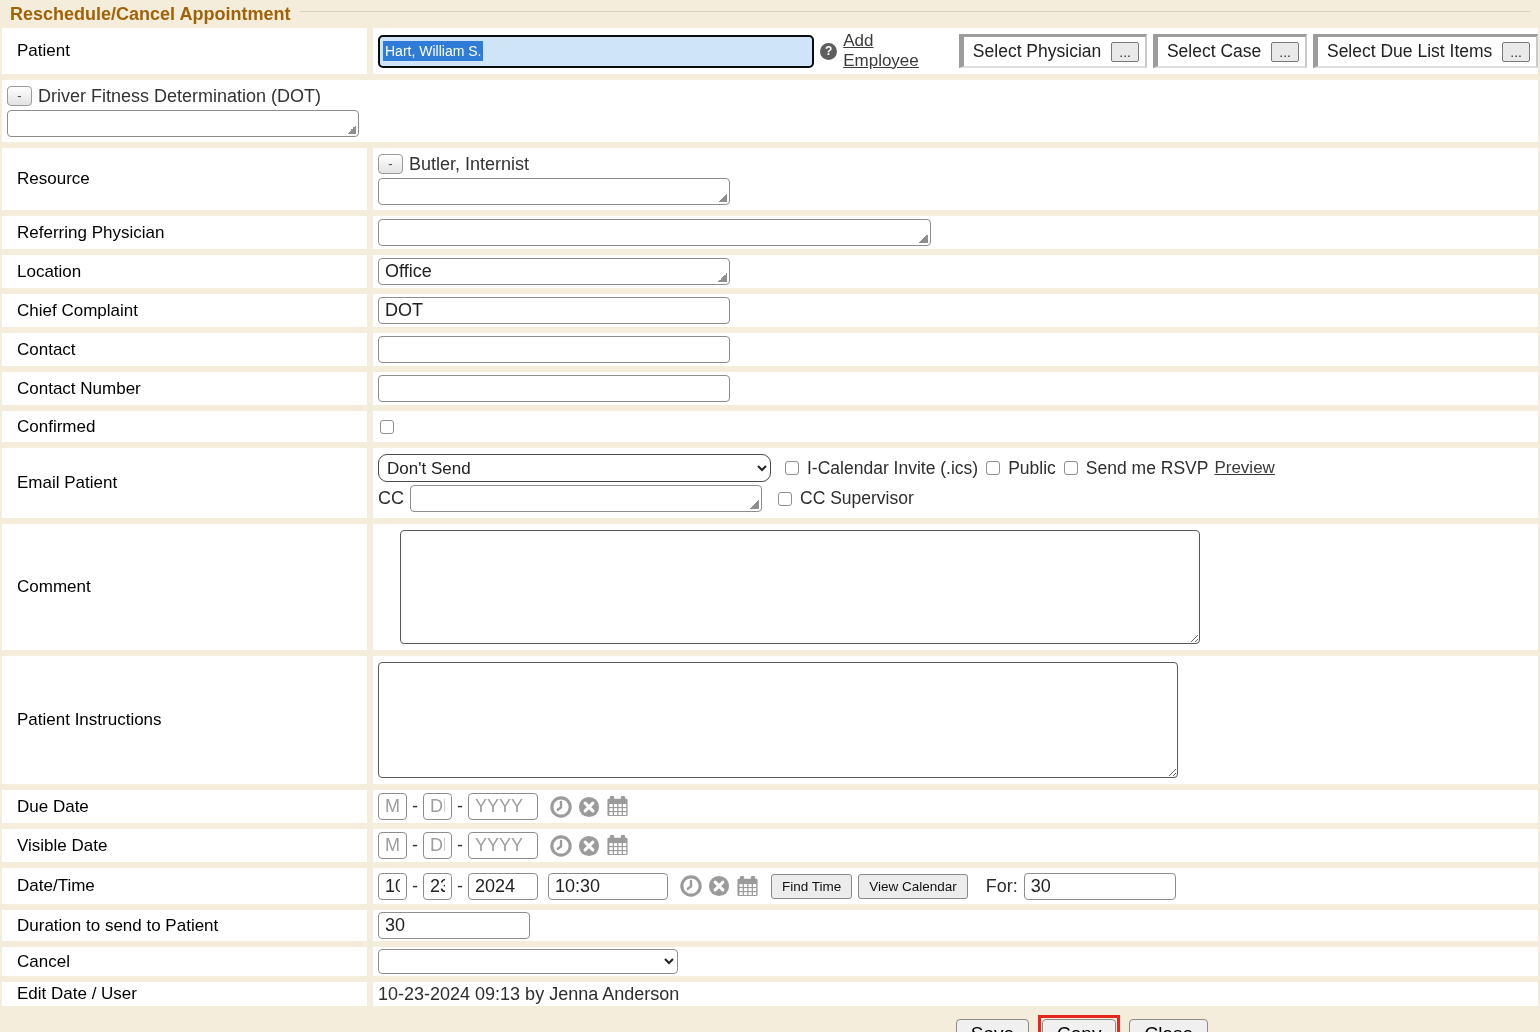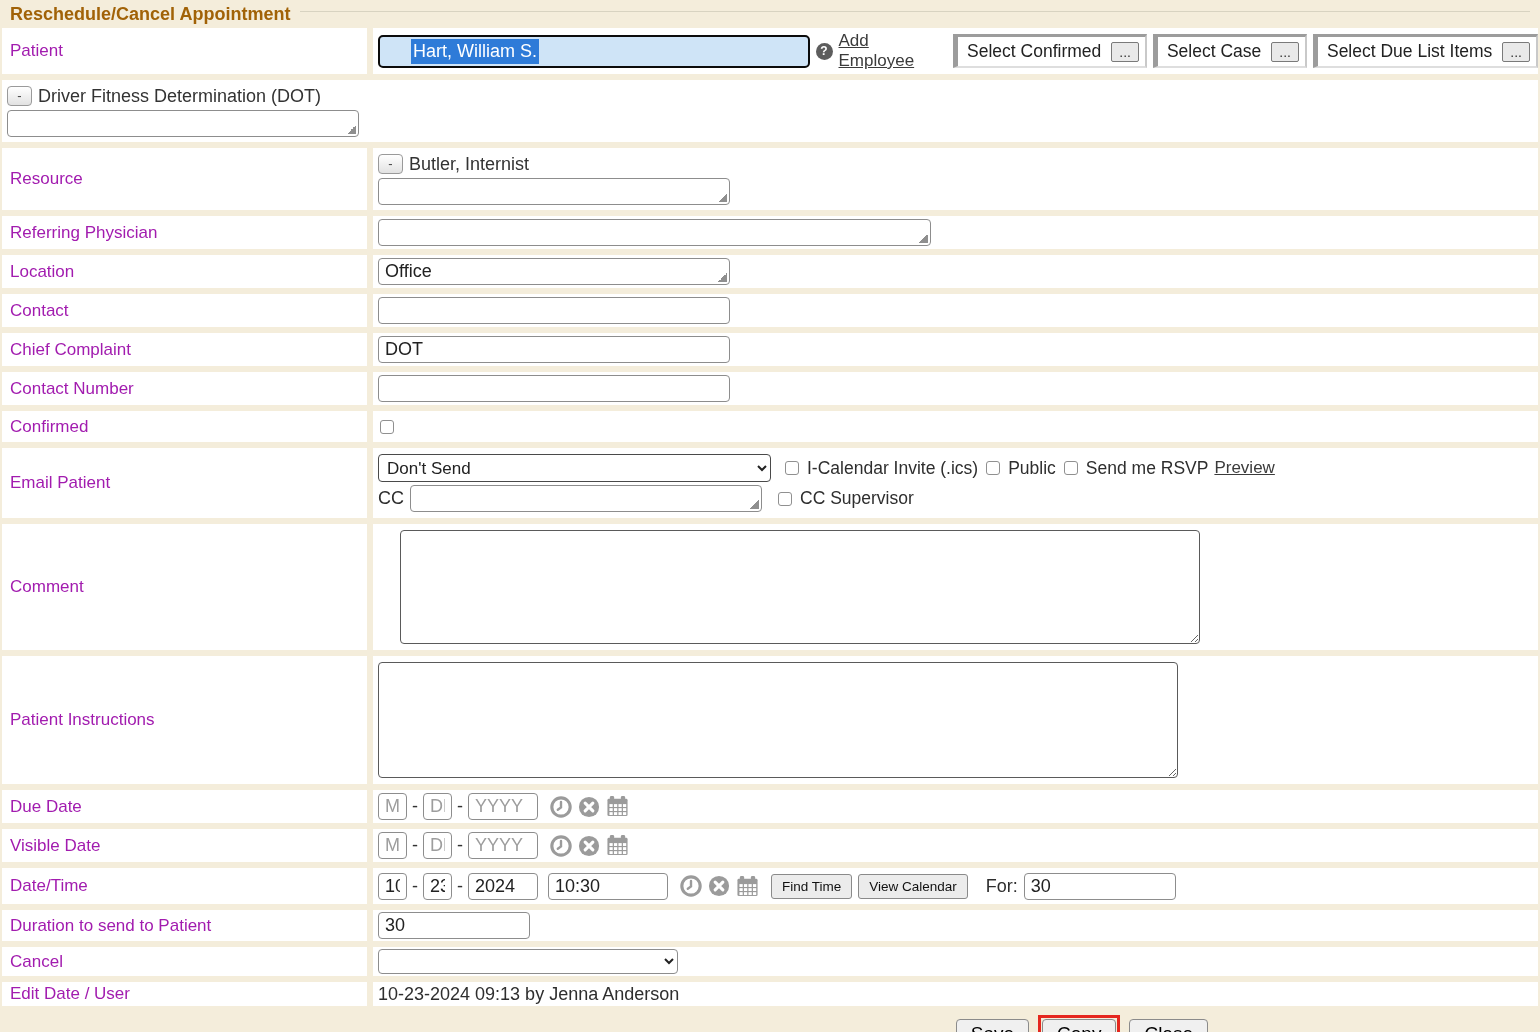--- a/index.html
+++ b/index.html
@@ -6,21 +6,21 @@
   html,body { background:#f4eddb; font-family:"Liberation Sans", sans-serif; color:#3b3b3b; }
   .page { width:1538px; padding-left:2px; }
 
   
   .legend-row { display:flex; align-items:center; height:28px; padding-left:8px; }
   .title { color:#a16207; font-weight:bold; font-size:18px; white-space:nowrap; }
   .legend-line { flex:1; border-top:1px solid #d8d3c1; margin:0 8px 0 10px; transform:translateY(-3px); }
 
   
   .row { display:flex; align-items:center; background:#fff; border-bottom:6px solid #f4eddb; }
-  .label { flex:0 0 371px; border-right:6px solid #f4eddb; align-self:stretch; display:flex; align-items:center; padding-left:8px; font-size:17px; color:#a21caf; }
+  .label { flex:0 0 371px; border-right:6px solid #f4eddb; align-self:stretch; display:flex; align-items:center; padding-left:15px; font-size:17px; color:#000000; }
   .field { flex:1; display:flex; align-items:center; padding-left:5px; gap:6px; }
   .fcol { flex:1; display:flex; flex-direction:column; align-items:flex-start; gap:3px; padding:5px 0 5px 5px; }
   .fline { display:flex; align-items:center; gap:6px; }
 
   
   .r-patient { min-height:52px; } .r-appt,.r-resource { min-height:68px; }
   .r-thin { min-height:39px; } .r-conf { min-height:37px; } .r-email { min-height:76px; }
   .r-comment { min-height:132px;gap:22px; } .r-instr { min-height:134px; }
   .r-date { min-height:39px; } .r-dt { min-height:42px; } .r-dur { min-height:37px; }
   .r-cancel { min-height:35px; } .r-edit { min-height:26px; border-bottom:2px solid #f4eddb; }
@@ -31,34 +31,34 @@
   .w-std { width:352px; } .w-ref { width:553px; }
   .combo { border:2px solid #141414; border-radius:3px; height:27px; }
   .gwrap { position:relative; display:inline-flex; }
   .grip { position:absolute; right:3px; bottom:3px; width:9px; height:9px; pointer-events:none;
           background:linear-gradient(135deg, transparent 0 50%, #8f8f8f 50% 100%); }
   .d2 { width:29px; } .d4 { width:70px; } .time { width:120px; } .w-num { width:152px; }
   .dash { font-size:18px; color:#333; margin:0 -1px; }
 
   
   .patient-box { width:456px; height:33px; border:2px solid #0b0b0b; border-radius:5px; background:#cfe4f7; display:flex; align-items:center; padding:0 3px; overflow:hidden; }
-  .sel-text { background:#2e7bd8; color:#fff; font-size:18px; padding:2px 2px; white-space:nowrap;margin-left:28px; }
+  .sel-text { background:#2e7bd8; color:#fff; font-size:14px; padding:2px 2px; white-space:nowrap; }
 
   .qicon { width:17px; height:17px; border-radius:50%; background:#5d5d5d; color:#fff; font-size:12px; font-weight:bold; display:inline-flex; align-items:center; justify-content:center; flex:0 0 17px; }
   .link { color:#3b3b3b; text-decoration:underline; font-size:17px; cursor:pointer; }
 
   .selbox { display:flex; align-items:center; gap:10px; padding:4px 6px 4px 9px; background:#fff; color:#222; font-size:17.5px; white-space:nowrap;
             border-top:3px solid #9c9c9c; border-left:5px solid #9c9c9c; border-right:2px solid #c9c9c9; border-bottom:2px solid #dedede; }
   .dots { background:#e9e9e9; border:1px solid #7a7a7a; font-size:14px; color:#333; padding:1px 7px; border-radius:2px; cursor:pointer; font-family:inherit; }
 
   .minus { width:25px; height:20px; border:1px solid #9a9a9a; border-radius:4px; background:linear-gradient(#ffffff,#e2e2e2); font-size:13px; color:#444; line-height:16px; text-align:center; cursor:pointer; font-family:inherit; }
   .pickname { font-size:18px; color:#333; }
 
   select { font-family:inherit; font-size:17px; color:#222; background:#fff; border:1.5px solid #4a4a4a; border-radius:4px; height:28px; padding:0 4px; }
-  .sel-email { width:393px; }
+  .sel-email { width:393px;border-radius:9px; }
   .sel-cancel { width:300px; height:25px; border:1px solid #8d8d8d; }
 
   input[type=checkbox] { appearance:none; width:14px; height:14px; border:1.5px solid #909090; border-radius:3px; background:#fff; margin:0 2px; flex:0 0 14px; }
   .cb-label { font-size:17.5px; color:#2e2e2e; }
 
   textarea { width:800px; height:114px; border:1px solid #5a5a5a; border-radius:4px; resize:both; font-family:inherit; font-size:16px; padding:4px; }
   .ta-instr { height:116px; }
 
   .icon { display:inline-flex; align-items:center; cursor:pointer; }
   .mini-btn { background:#ececec; border:1px solid #8a8a8a; border-radius:3px; font-size:13.5px; padding:4px 10px; color:#111; font-family:inherit; cursor:pointer; }
@@ -83,21 +83,21 @@
 
   <div class="row r-patient">
     <div class="label">Patient</div>
     <div class="field">
       <div class="patient-box">
         <span class="sel-text">Hart, William S.</span>
       </div>
       <span class="qicon">?</span>
       <a class="link">Add Employee</a>
       <span class="selbox" style="margin-left:4px;">
-        <span>Select Confirmed</span>
+        <span>Select Physician</span>
         <button class="dots">...</button>
       </span>
       <span class="selbox">
         <span>Select Case</span>
         <button class="dots">...</button>
       </span>
       <span class="selbox">
         <span>Select Due List Items</span>
         <button class="dots">...</button>
       </span>
@@ -145,30 +145,30 @@
     <div class="label">Location</div>
     <div class="field">
       <span class="gwrap">
         <input type="text" class="combo w-std" value="Office" style="">
         <i class="grip"></i>
       </span>
     </div>
   </div>
 
   <div class="row r-thin">
+    <div class="label">Chief Complaint</div>
+    <div class="field">
+      <input type="text" class="w-std" value="DOT" style="">
+    </div>
+  </div>
+
+  <div class="row r-thin">
     <div class="label">Contact</div>
     <div class="field">
       <input type="text" class="w-std" value="" style="">
-    </div>
-  </div>
-
-  <div class="row r-thin">
-    <div class="label">Chief Complaint</div>
-    <div class="field">
-      <input type="text" class="w-std" value="DOT" style="">
     </div>
   </div>
 
   <div class="row r-thin">
     <div class="label">Contact Number</div>
     <div class="field">
       <input type="text" class="w-std" value="" style="">
     </div>
   </div>
 

